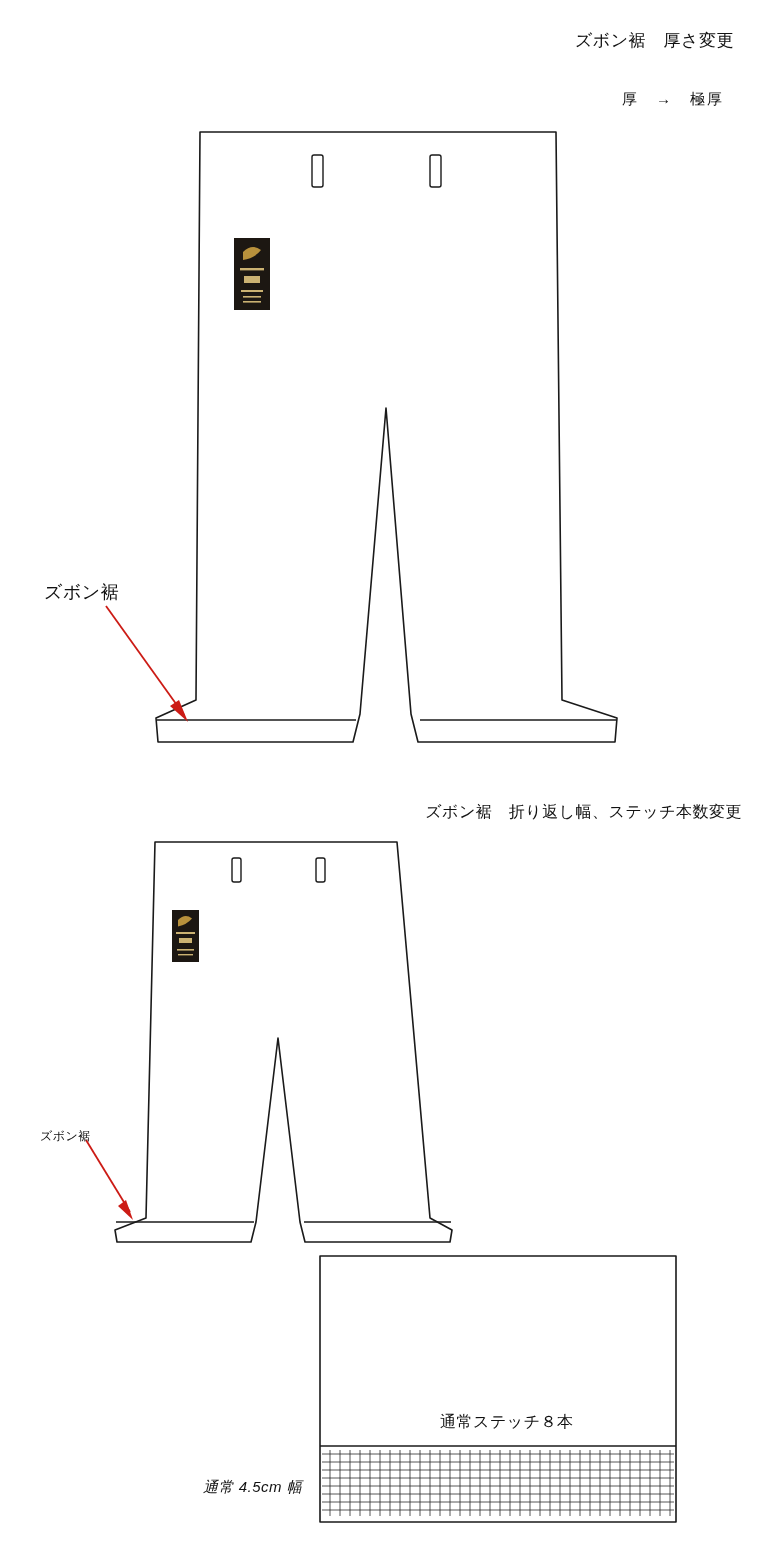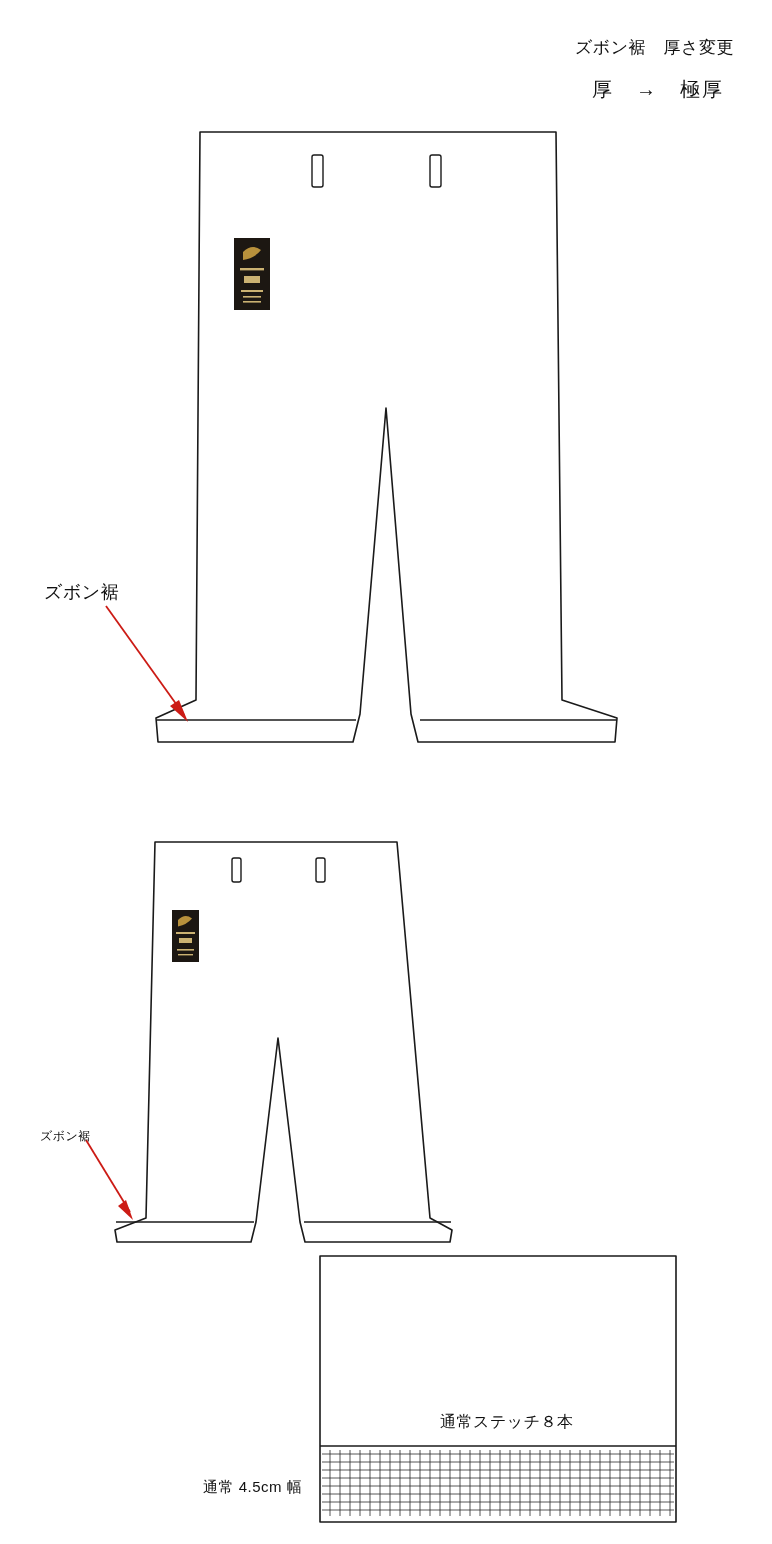--- a/index.html
+++ b/index.html
@@ -23,27 +23,27 @@
   }
   .txt {
     position: absolute;
     white-space: nowrap;
     color: #111111;
     letter-spacing: 0.5px;
   }
   
   #heading-top-1 {
     right: 38px;
-    top: 36px;
+    top: 29px;
     font-size: 17px;
   }
   #heading-top-2 {
     right: 48px;
-    top: 76px;
-    font-size: 20px;
+    top: 90px;
+    font-size: 15px;
     letter-spacing: 2px;
   }
   #label-hem-top {
     left: 44px;
     top: 580px;
     font-size: 18px;
   }
   
   #heading-mid-1 {
     right: 30px;
@@ -59,20 +59,21 @@
   #label-stitch-count {
     left: 420px;
     top: 1412px;
     font-size: 16px;
     margin-left: 20px;
   }
   #label-fold-width {
     left: 203px;
     top: 1478px;
     font-size: 15px;
+    font-style: italic;
   }
   svg {
     position: absolute;
     left: 0;
     top: 0;
     overflow: visible;
   }
   .outline {
     fill: #ffffff;
     stroke: #1a1a1a;
@@ -129,20 +130,21 @@
       <rect class="tag-txt" x="243" y="296" width="18" height="1.6"></rect>
       <rect class="tag-txt" x="243" y="301" width="18" height="1.6"></rect>
     </g>
 
     <path class="arrow" d="M106,606 L184,715"></path>
     <polygon class="arrowhead" points="188,722 170,706 179,700"></polygon>
   </svg>
 
   <div class="txt" id="label-hem-top">ズボン裾</div>
 
+  <div class="txt" id="heading-mid-1">ズボン裾　折り返し幅、ステッチ本数変更</div>
 
   <svg width="772" height="450" viewBox="0 0 772 450" style="top:830px;">
 
     <path class="outline" d="M155,12 L397,12 L430,388 L452,400 L450,412 L305,412 L300,392 L278,208
              L256,392 L251,412 L117,412 L115,400 L146,388 Z"></path>
     <path class="thin" d="M116,392 L254,392"></path>
     <path class="thin" d="M304,392 L451,392"></path>
 
     <rect class="thin" x="232" y="28" width="9" height="24" rx="2"></rect>
     <rect class="thin" x="316" y="28" width="9" height="24" rx="2"></rect>

